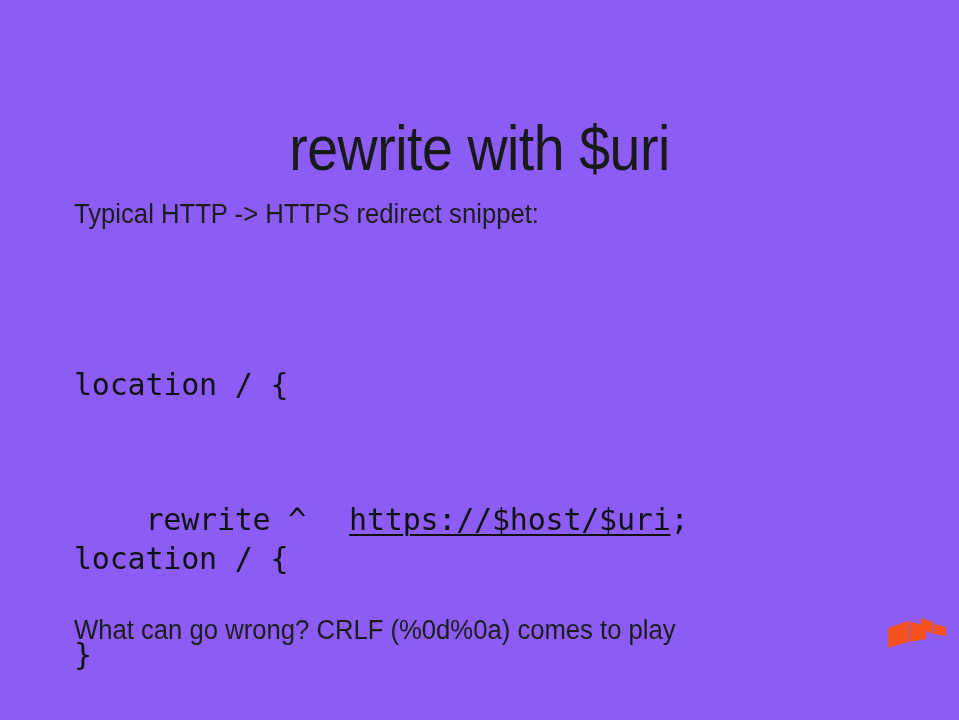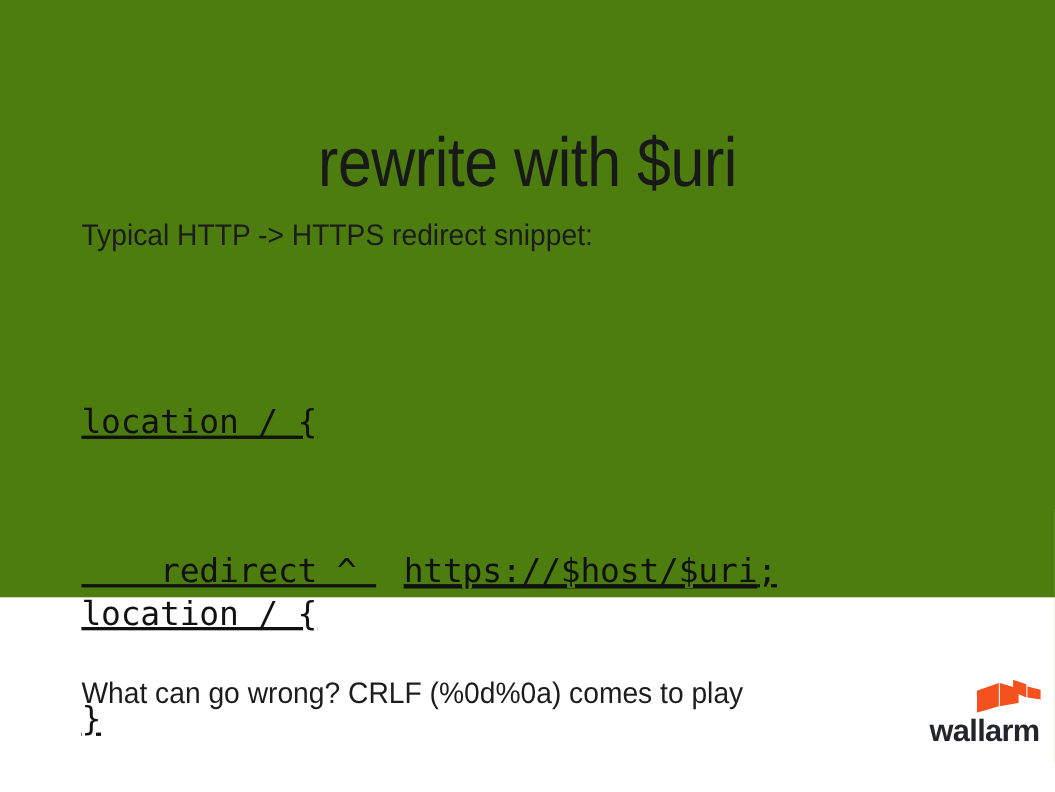--- a/index.html
+++ b/index.html
@@ -11,22 +11,22 @@
     height: 720px;
     background: #ffffff;
     font-family: "Liberation Sans", sans-serif;
     color: #1a1a1a;
     overflow: hidden;
   }
 
   .slide {
     position: relative;
     width: 959px;
-    height: 543px;
-    background: #4d7c0f;
+    height: 720px;
+    background: #8b5cf6;
   }
 
   
   .slide-title {
     position: absolute;
     left: 0;
     top: 72px;
     width: 959px;
     text-align: center;
     font-family: "Liberation Sans", sans-serif;
@@ -76,21 +76,20 @@
     line-height: 45px;
     color: #111111;
     white-space: pre;
     letter-spacing: -0.2px;
   }
   .code-block-1 { top: 272px; }
   .code-block-2 { top: 446px; }
 
   .code-line {
     white-space: pre;
-    text-decoration: underline;
   }
 
   .code-url {
     text-decoration: underline;
     text-decoration-thickness: 2px;
     text-underline-offset: 4px;
     color: #111111;
     margin-left: 25px;
   }
 
@@ -127,34 +126,33 @@
 <body>
 
 <div class="slide">
 
   <h1 class="slide-title">rewrite with $uri</h1>
 
   <div class="intro-line">Typical HTTP -&gt; HTTPS redirect snippet:</div>
 
   <div class="code-block code-block-1">
     <div class="code-line">location / {</div>
-    <div class="code-line"><span>    redirect ^ </span><span class="code-url">https://$host/$uri</span><span>;</span></div>
+    <div class="code-line"><span>    rewrite ^ </span><span class="code-url">https://$host/$uri</span><span>;</span></div>
     <div class="code-line">}</div>
   </div>
 
   <div class="code-block code-block-2">
     <div class="code-line">location / {</div>
     
   </div>
 
   <div class="outro-line">What can go wrong? CRLF (%0d%0a) comes to play</div>
 
   <div class="logo">
     <svg class="logo-mark" viewBox="0 0 62 30">
       <polygon points="0,10 20,3 20,24 0,30" fill="#F4511E"></polygon>
       <polygon points="21,3 38,8 38,21 21,24" fill="#F4511E"></polygon>
       <polygon points="33,0 45,4 45,16 33,11" fill="#F4511E"></polygon>
       <polygon points="46,6 58,9 58,18 46,16" fill="#F4511E"></polygon>
     </svg>
-    <div class="logo-wordmark">wallarm</div>
   </div>
 
 </div>
 
 </body></html>

